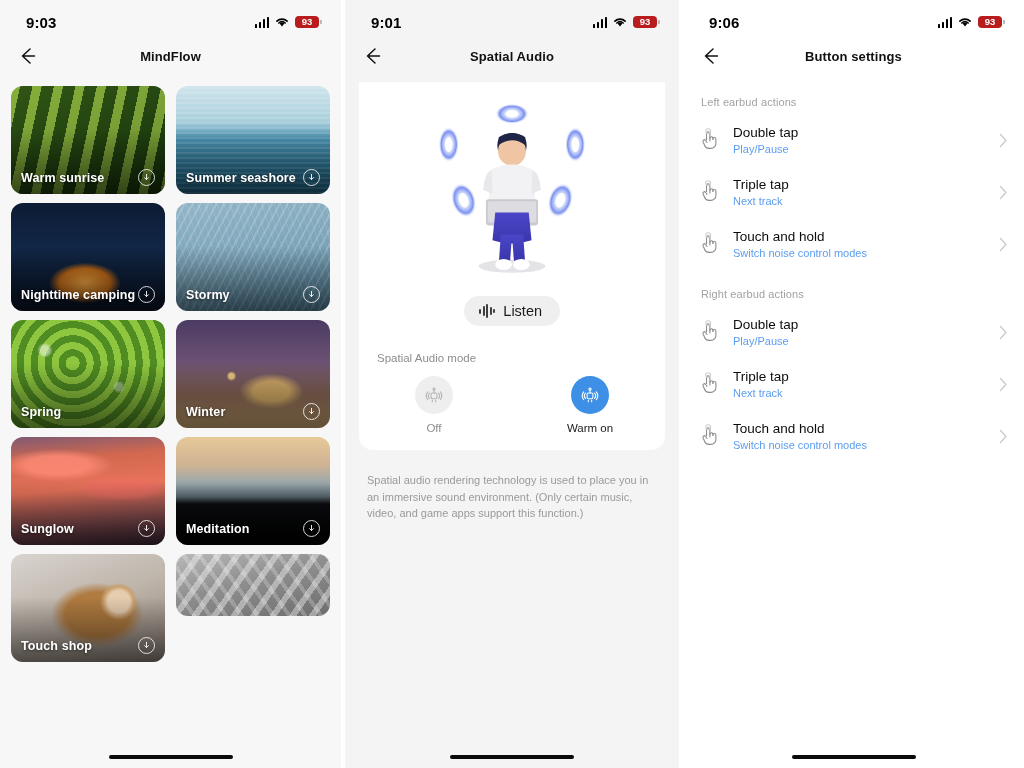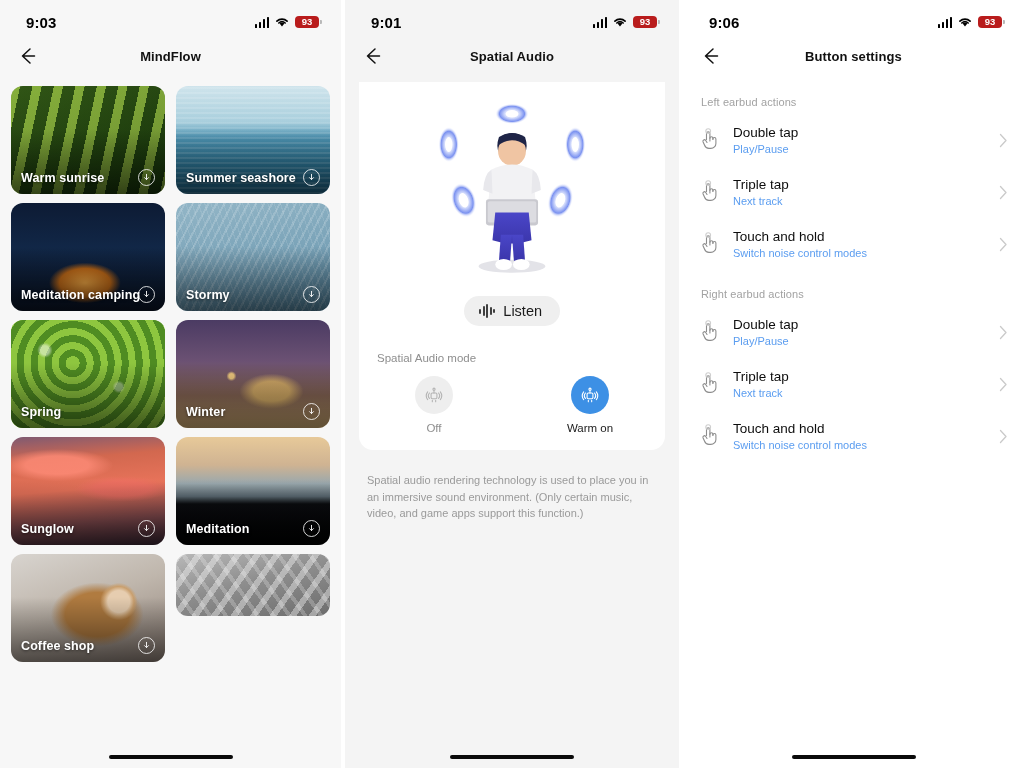--- a/index.html
+++ b/index.html
@@ -244,21 +244,21 @@
           <div class="label">Summer seashore</div>
           <div class="dl">
             <svg viewBox="0 0 12 12">
               <path d="M6 1.8 V8.6 M3.4 6.2 L6 8.8 L8.6 6.2" stroke="#fff" stroke-width="1.2" fill="none" stroke-linecap="round" stroke-linejoin="round"></path>
             </svg>
           </div>
         </div>
         <div class="tile ">
           <div class="art art-nighttime-camping"></div>
           <div class="scrim"></div>
-          <div class="label">Meditation camping</div>
+          <div class="label">Nighttime camping</div>
           <div class="dl">
             <svg viewBox="0 0 12 12">
               <path d="M6 1.8 V8.6 M3.4 6.2 L6 8.8 L8.6 6.2" stroke="#fff" stroke-width="1.2" fill="none" stroke-linecap="round" stroke-linejoin="round"></path>
             </svg>
           </div>
         </div>
         <div class="tile ">
           <div class="art art-stormy"></div>
           <div class="scrim"></div>
           <div class="label">Stormy</div>
@@ -299,21 +299,21 @@
           <div class="label">Meditation</div>
           <div class="dl">
             <svg viewBox="0 0 12 12">
               <path d="M6 1.8 V8.6 M3.4 6.2 L6 8.8 L8.6 6.2" stroke="#fff" stroke-width="1.2" fill="none" stroke-linecap="round" stroke-linejoin="round"></path>
             </svg>
           </div>
         </div>
         <div class="tile ">
           <div class="art art-coffee-shop"></div>
           <div class="scrim"></div>
-          <div class="label">Coffee shop</div>
+          <div class="label">Touch shop</div>
           <div class="dl">
             <svg viewBox="0 0 12 12">
               <path d="M6 1.8 V8.6 M3.4 6.2 L6 8.8 L8.6 6.2" stroke="#fff" stroke-width="1.2" fill="none" stroke-linecap="round" stroke-linejoin="round"></path>
             </svg>
           </div>
         </div>
         <div class="tile partial hidden-dl">
           <div class="art art-clouds"></div>
           <div class="label"></div>
         </div>

